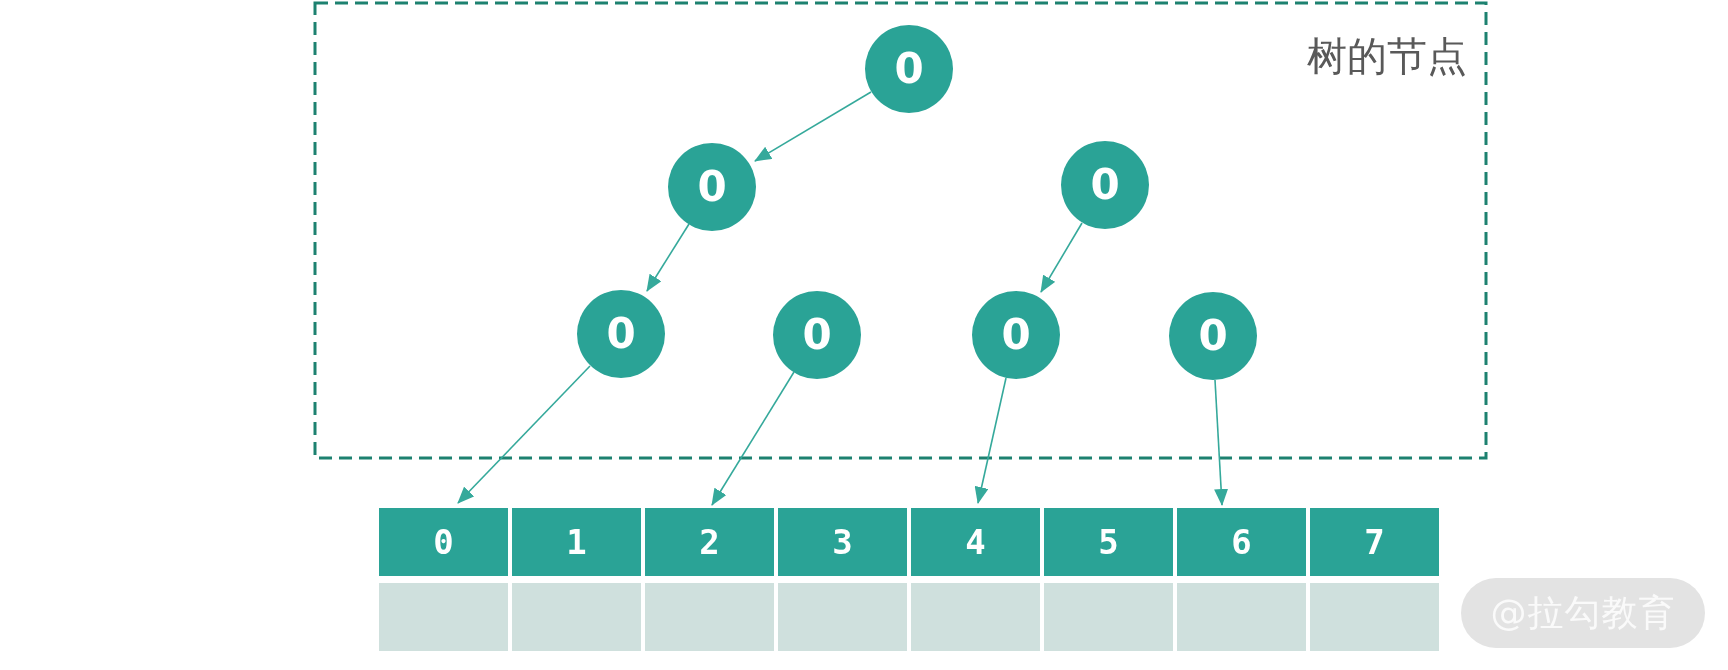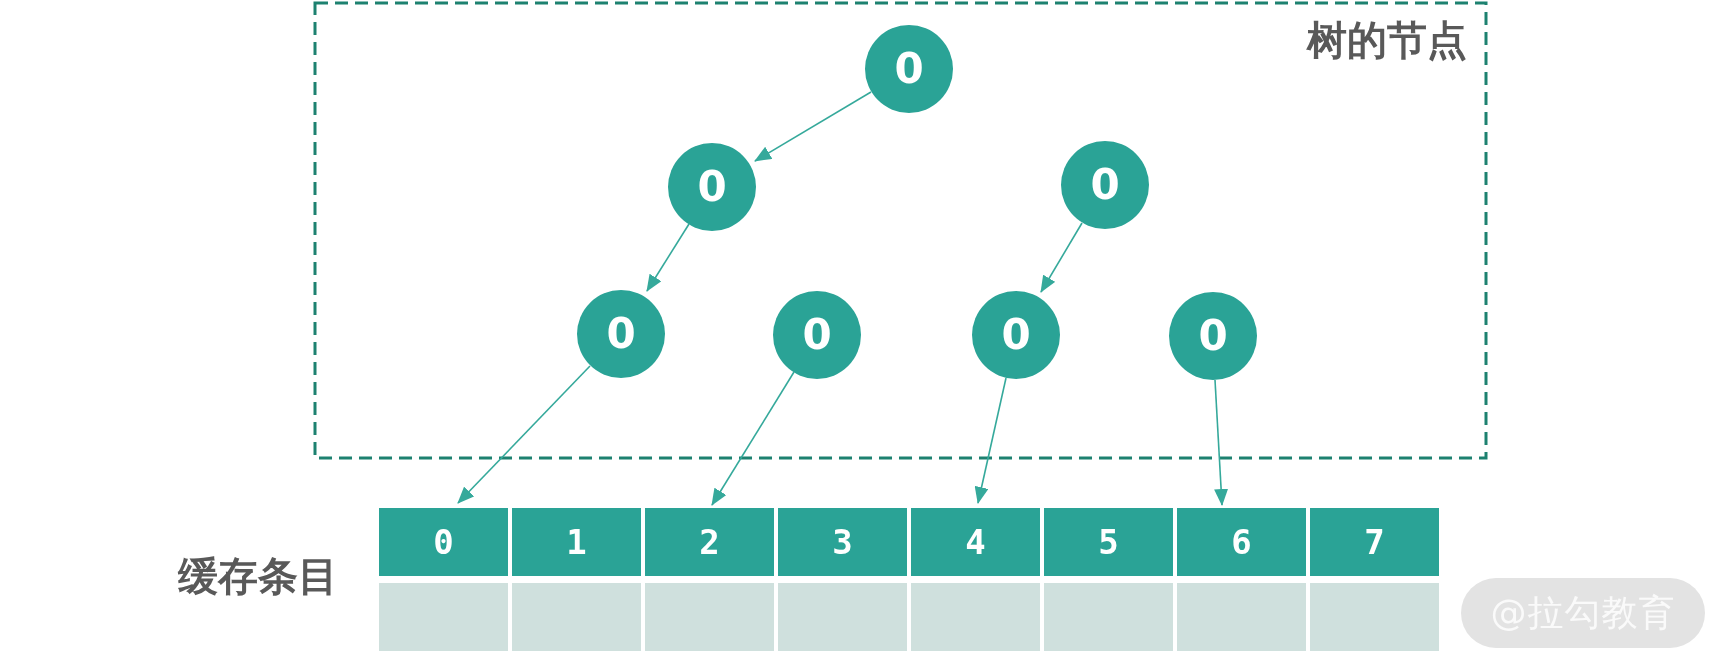--- a/index.html
+++ b/index.html
@@ -29,23 +29,24 @@
     color: #ffffff;
     font-weight: bold;
     font-size: 42px;
     line-height: 1;
     font-family: "DejaVu Sans", sans-serif;
   }
   .caption {
     position: absolute;
     color: #595959;
     font-size: 40px;
-    font-weight: 700;
+    font-weight: 400;
     line-height: 1;
     white-space: nowrap;
+    margin-top: 16px;
   }
   .tree-caption  { top: 20px;  right: 261px; }
   .cache-caption { top: 556px; left: 178px; }
   .cache-table {
     position: absolute;
     left: 379px; top: 508px;
     display: flex;
     flex-direction: column;
     gap: 7px;
   }
@@ -119,21 +120,20 @@
   <div class="node" style="left:773px;  top:291px;">
     <span class="node-value">0</span>
   </div>
   <div class="node" style="left:972px;  top:291px;">
     <span class="node-value">0</span>
   </div>
   <div class="node" style="left:1169px; top:292px;">
     <span class="node-value">0</span>
   </div>
 
-  <div class="caption cache-caption">缓存条目</div>
 
   <div class="cache-table">
     <div class="cache-row header">
       <div class="cache-cell">0</div>
       <div class="cache-cell">1</div>
       <div class="cache-cell">2</div>
       <div class="cache-cell">3</div>
       <div class="cache-cell">4</div>
       <div class="cache-cell">5</div>
       <div class="cache-cell">6</div>

